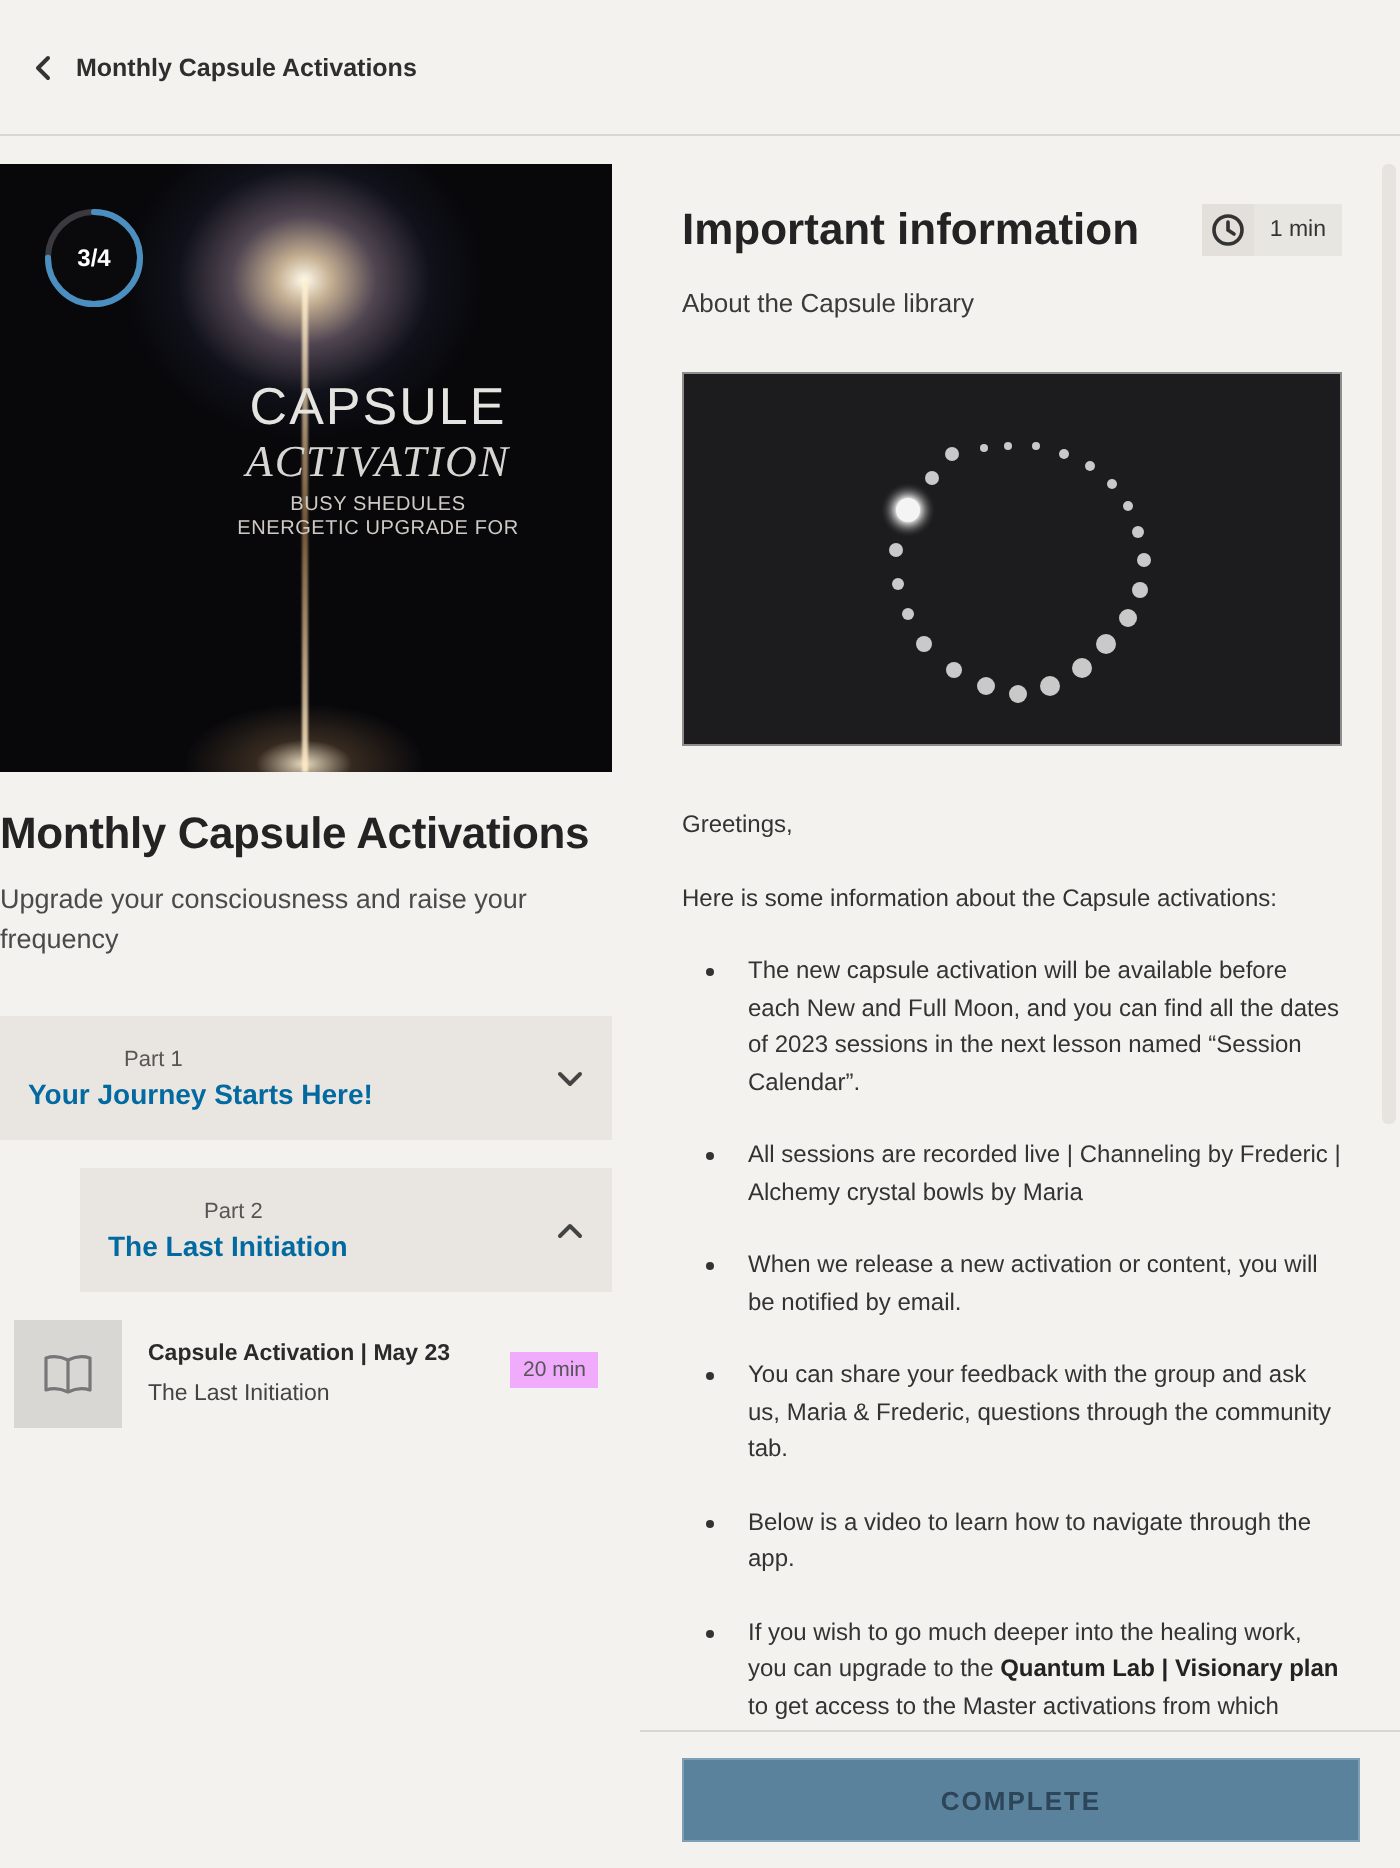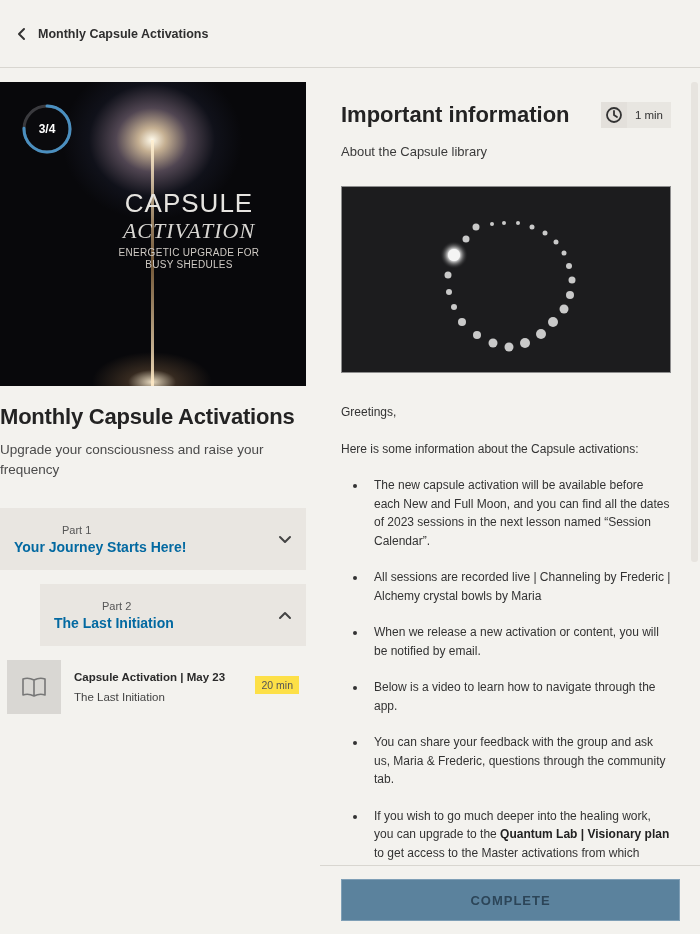--- a/index.html
+++ b/index.html
@@ -83,21 +83,21 @@
   }
   .lesson-thumb {
     width: 54px; height: 54px; background: #d9d7d3;
     display: flex; align-items: center; justify-content: center;
   }
   .lesson-text { margin-left: 13px; }
   .lesson-title { font-size: 11.5px; font-weight: bold; color: #2a2a2a; }
   .lesson-sub { font-size: 11.5px; color: #444; margin-top: 8px; }
   .lesson-dur {
     position: absolute; right: 7px; top: 17px;
-    background: #fde047; font-size: 10.5px; color: #555;
+    background: #f0abfc; font-size: 10.5px; color: #555;
     padding: 3px 6px;
   }
 
   
   .right { position: absolute; left: 320px; top: 68px; width: 380px; height: 866px; }
   .content-head { display: flex; align-items: center; justify-content: space-between; height: 30px; }
   .content-title { font-size: 22px; font-weight: bold; color: #232323; }
   .time-badge {
     display: flex; align-items: center; background: #e8e6e1; height: 26px;
     padding: 0 8px 0 0;
@@ -154,22 +154,22 @@
     <div class="progress-ring">
       <svg width="52" height="52" viewBox="0 0 52 52">
         <circle cx="26" cy="26" r="23" fill="rgba(10,10,14,0.85)" stroke="#3a3a3e" stroke-width="3"></circle>
         <circle cx="26" cy="26" r="23" fill="none" stroke="#4a8fc0" stroke-width="3" stroke-dasharray="108.4 144.5" transform="rotate(-90 26 26)" stroke-linecap="round"></circle>
       </svg>
       <div class="progress-label">3/4</div>
     </div>
     <div class="cover-title-1">CAPSULE</div>
     <div class="cover-title-2">ACTIVATION</div>
     <div class="cover-sub">
+      <div>BUSY SHEDULES</div>
       <div>ENERGETIC UPGRADE FOR</div>
-      <div>BUSY SHEDULES</div>
     </div>
   </div>
 
   <div class="course-title">Monthly Capsule Activations</div>
   <div class="course-desc">Upgrade your consciousness and raise your frequency</div>
 
   <div class="part">
     <div>
       <div class="part-small">Part 1</div>
       <div class="part-name">Your Journey Starts Here!</div>
@@ -259,22 +259,22 @@
         </svg>
       </div>
 
       <div class="body-text">
         <p>Greetings,</p>
         <p>Here is some information about the Capsule activations:</p>
         <ul>
           <li>The new capsule activation will be available before each New and Full Moon, and you can find all the dates of 2023 sessions in the next lesson named “Session Calendar”.</li>
           <li>All sessions are recorded live | Channeling by Frederic | Alchemy crystal bowls by Maria</li>
           <li>When we release a new activation or content, you will be notified by email.</li>
+          <li>You can share your feedback with the group and ask us, Maria &amp; Frederic, questions through the community tab.</li>
           <li>Below is a video to learn how to navigate through the app.</li>
-          <li>You can share your feedback with the group and ask us, Maria &amp; Frederic, questions through the community tab.</li>
           <li><span>If you wish to go much deeper into the healing work, you can upgrade to the </span><b>Quantum Lab | Visionary plan</b><span> to get access to the Master activations from which these capsules have emerged.</span></li>
         </ul>
       </div>
     </div>
   </div>
 
   <div class="scrolltrack"></div>
 
   <div class="footer">
     <div class="complete-btn">COMPLETE</div>

